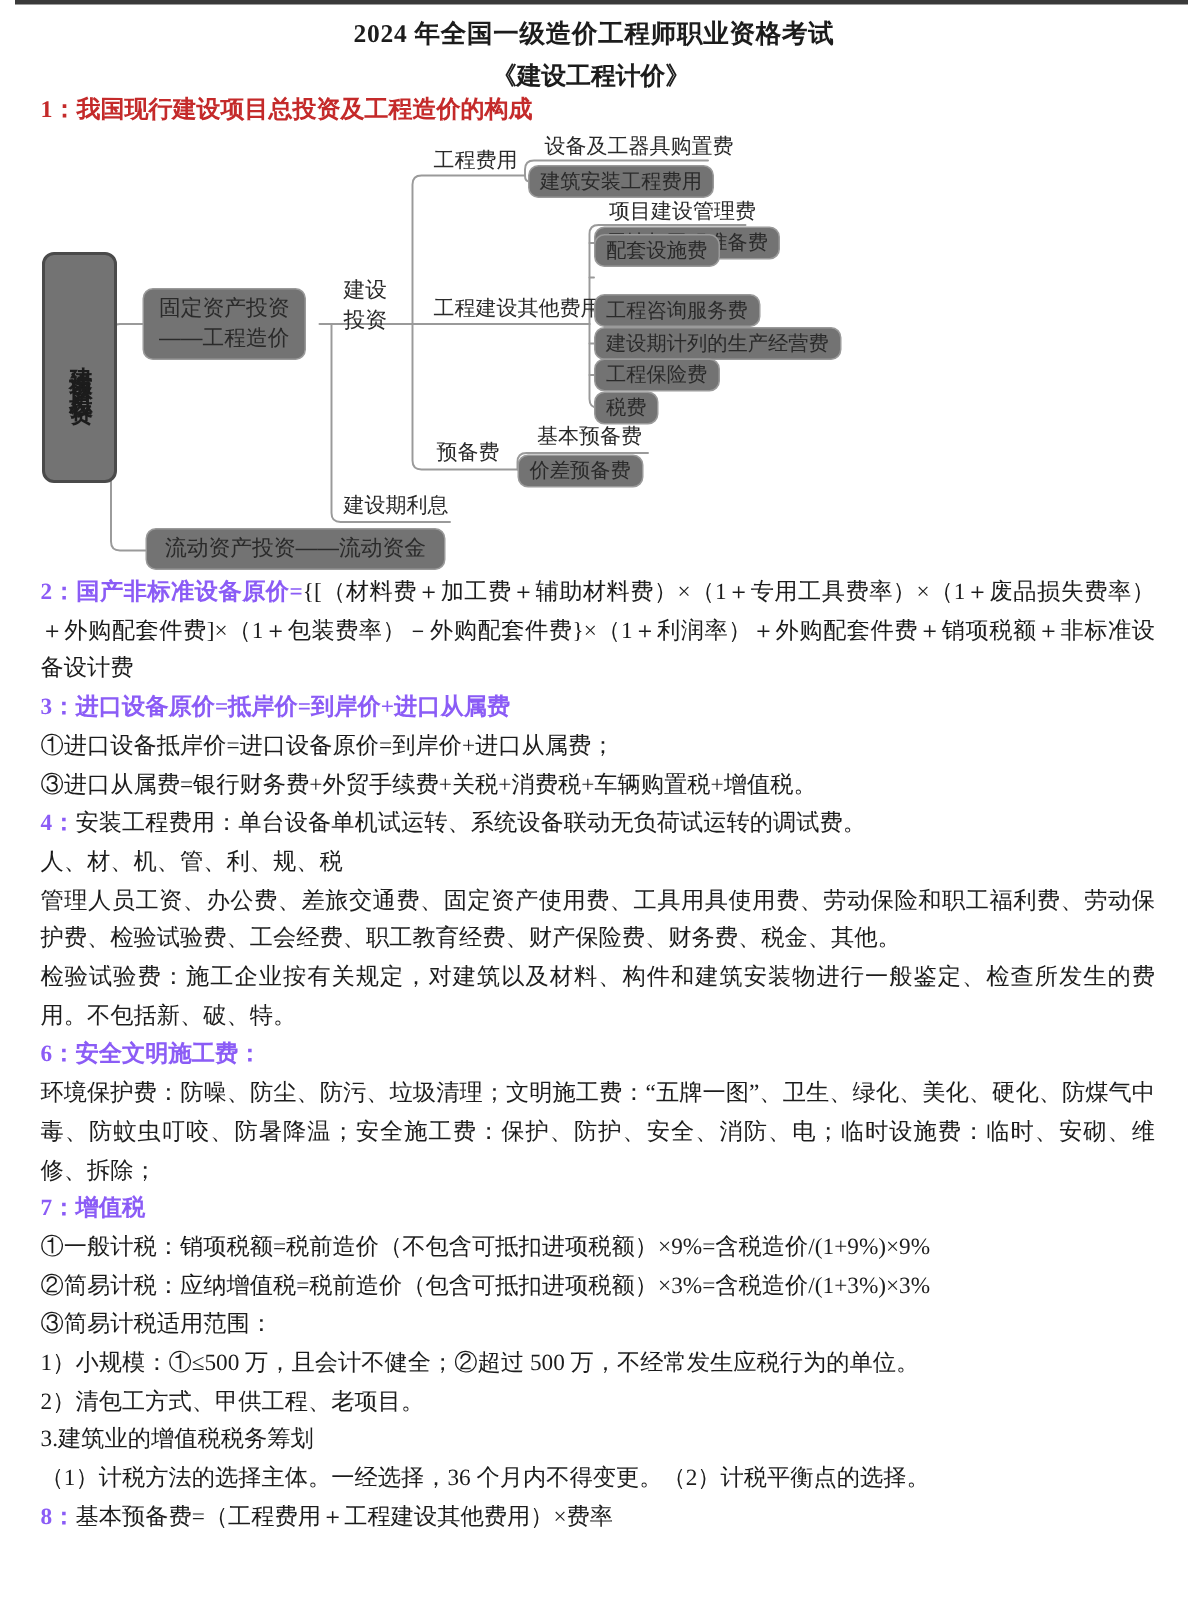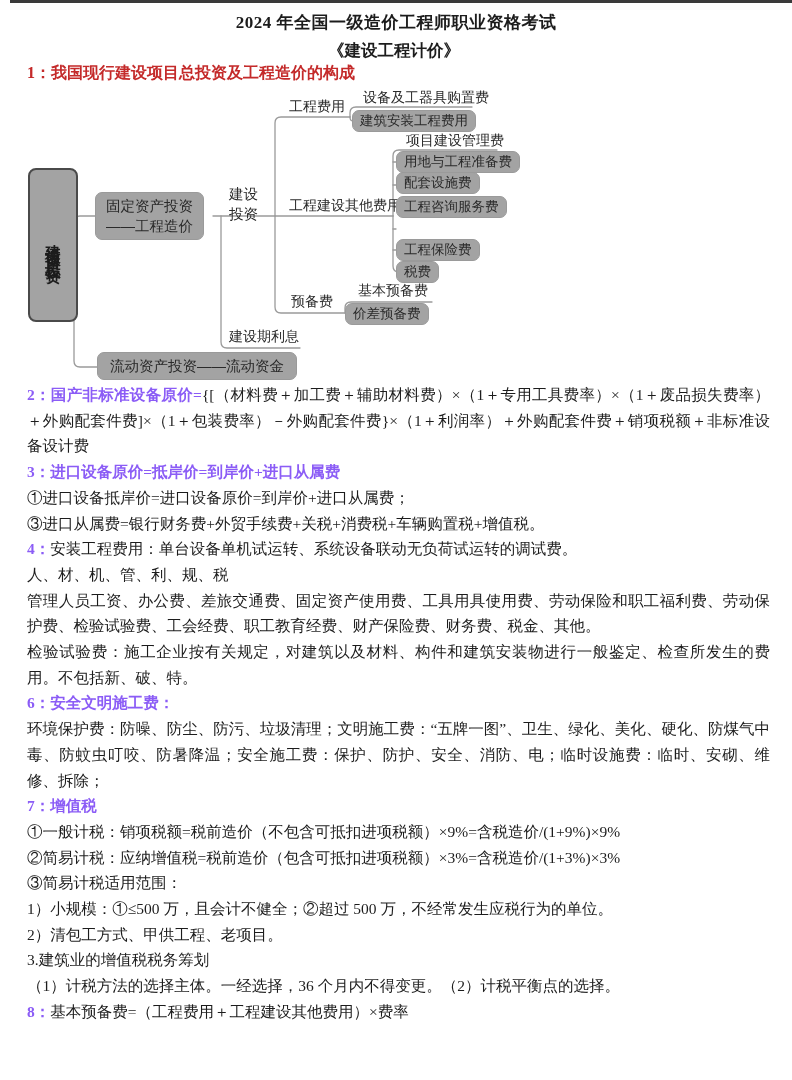--- a/index.html
+++ b/index.html
@@ -12,21 +12,21 @@
   .title1{position:absolute;top:11px;left:0;width:792px;text-align:center;
     font-weight:bold;font-size:17px;letter-spacing:0.5px;}
   .title2{position:absolute;top:40px;left:0;width:788px;text-align:center;
     font-weight:bold;font-size:16.5px;}
   .sec1-heading{position:absolute;top:63px;left:27px;font-size:16px;font-weight:bold;color:#c42a2a;}
 
   
   .diagram{position:absolute;left:0;top:88px;width:792px;height:310px;
     font-family:"Liberation Sans","DejaVu Sans",sans-serif;}
   .diagram svg{position:absolute;left:0;top:0;}
-  .dbox{position:absolute;border:1px solid #9a9a9a;border-radius:7px;background:#a3a3a3;
+  .dbox{position:absolute;border:1px solid #9a9a9a;border-radius:7px;background:#737373;
     font-size:13.5px;line-height:18px;padding:1px 7px;white-space:nowrap;color:#2a2a2a;}
   .dlabel{position:absolute;font-size:14px;line-height:16px;white-space:nowrap;color:#2a2a2a;}
   .root-box{left:28px;top:80px;width:32px;height:148px;border:2px solid #4a4a4a;border-radius:8px;
     display:flex;align-items:center;justify-content:center;}
   .root-box .vtext{writing-mode:vertical-rl;text-orientation:upright;font-size:15.5px;
     letter-spacing:4px;font-weight:bold;color:#1c1c1c;}
   .two-line{line-height:20px;font-size:14.5px;}
   .fixed-box{left:95px;top:104px;padding:3px 10px;}
   .current-box{left:97px;top:264px;padding:4px 12px;font-size:14.5px;}
 
@@ -84,22 +84,23 @@
     <div>投资</div>
   </div>
 
   <div class="dlabel" style="left:289px;top:10px;">工程费用</div>
   <div class="dlabel" style="left:363px;top:1px;">设备及工器具购置费</div>
   <div class="dbox" style="left:352px;top:22px;">建筑安装工程费用</div>
 
   <div class="dlabel" style="left:289px;top:109px;">工程建设其他费用</div>
   <div class="dlabel" style="left:406px;top:44px;">项目建设管理费</div>
   <div class="dbox" style="left:396px;top:63px;">用地与工程准备费</div>
-  <div class="dbox" style="left:396px;top:84px;">配套设施费</div>
+  <div class="dbox" style="left:396px;top:68px;">配套设施费</div>
   <div class="dbox" style="left:396px;top:108px;">工程咨询服务费</div>
+  <div class="dbox" style="left:396px;top:130px;">建设期计列的生产经营费</div>
   <div class="dbox" style="left:396px;top:151px;">工程保险费</div>
   <div class="dbox" style="left:396px;top:173px;">税费</div>
 
   <div class="dlabel" style="left:291px;top:205px;">预备费</div>
   <div class="dlabel" style="left:358px;top:194px;">基本预备费</div>
   <div class="dbox" style="left:345px;top:215px;">价差预备费</div>
 
   <div class="dlabel" style="left:229px;top:240px;">建设期利息</div>
 </div>
 

